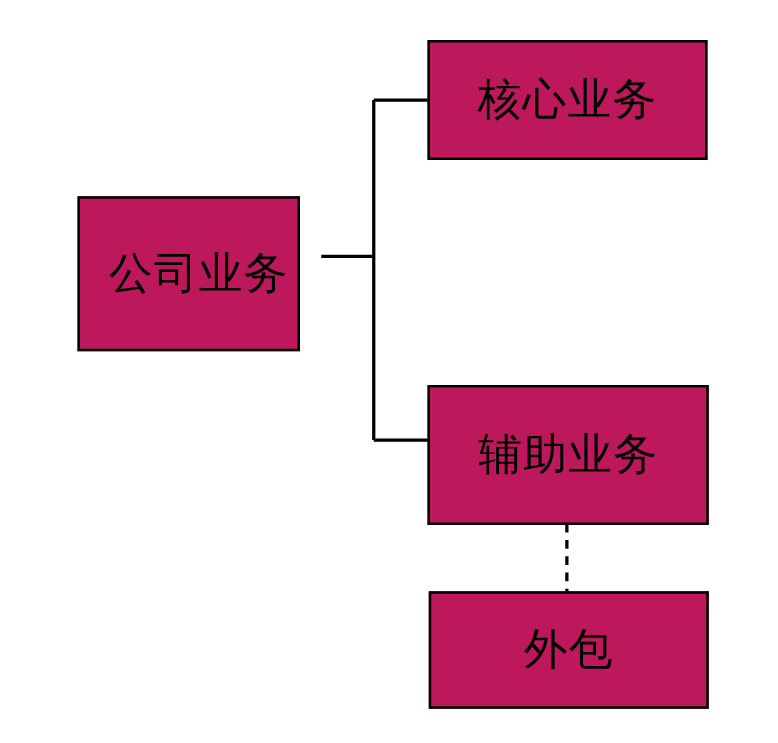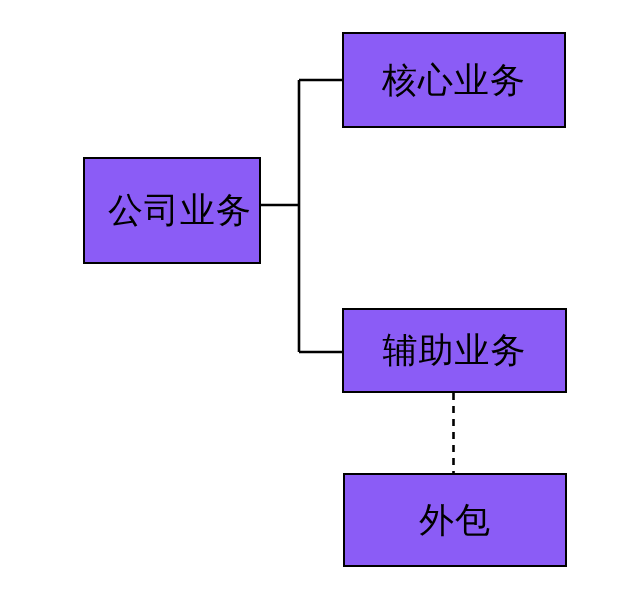--- a/index.html
+++ b/index.html
@@ -21,39 +21,39 @@
     position: absolute;
     left: 0;
     top: 0;
     width: 622px;
     height: 594px;
     pointer-events: none;
   }
   .node-box {
     position: absolute;
     box-sizing: border-box;
-    background: #8b5cf6;
+    background: #be185d;
     border: 2.6px solid #000000;
     display: flex;
     align-items: center;
     justify-content: center;
   }
   .node-label {
     font-family: "DejaVu Sans", "Liberation Sans", sans-serif;
     font-size: 35px;
     line-height: 1;
     color: #000000;
     letter-spacing: 1px;
     white-space: nowrap;
     font-weight: 400;
   }
   
-  #node-company   { left: 83px;  top: 157px; width: 178px; height: 107px; padding-left: 16px; }
+  #node-company   { left: 62px;  top: 157px; width: 178px; height: 124px; padding-left: 16px; }
   #node-core      { left: 342px; top: 32px;  width: 224px; height: 96px; }
-  #node-auxiliary { left: 342px; top: 308px; width: 225px; height: 85px; }
+  #node-auxiliary { left: 342px; top: 308px; width: 225px; height: 112px; }
   #node-outsource { left: 343px; top: 473px; width: 224px; height: 94px; }
 </style>
 </head>
 <body>
 
 <div id="diagram-canvas">
 
   <svg class="connector-layer" viewBox="0 0 622 594" width="622" height="594" xmlns="http://www.w3.org/2000/svg">
 
     <path d="M 257 205 L 299 205" stroke="#000000" stroke-width="2.6" fill="none"></path>

